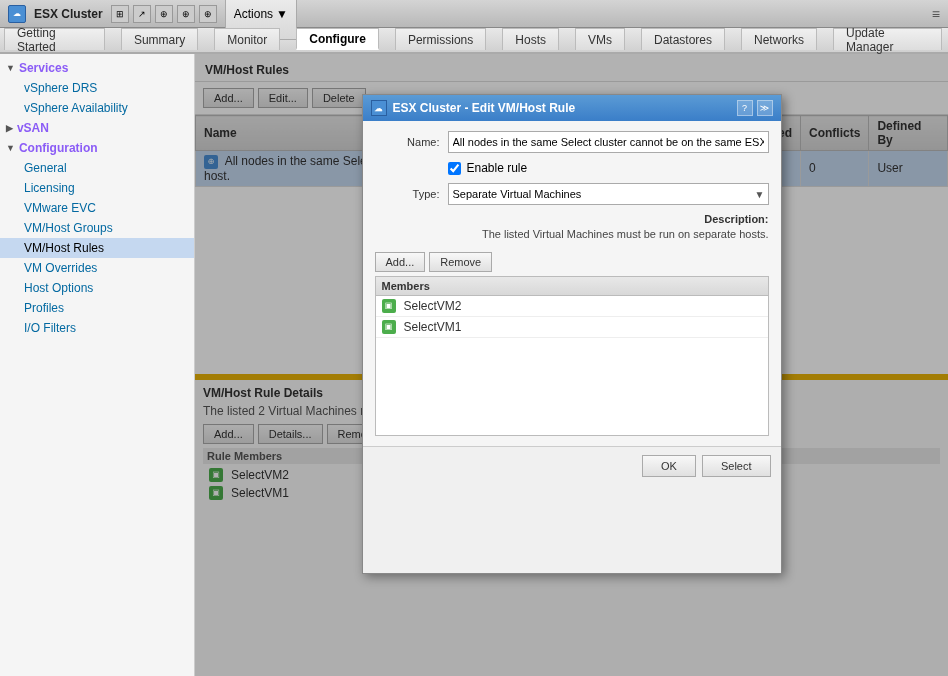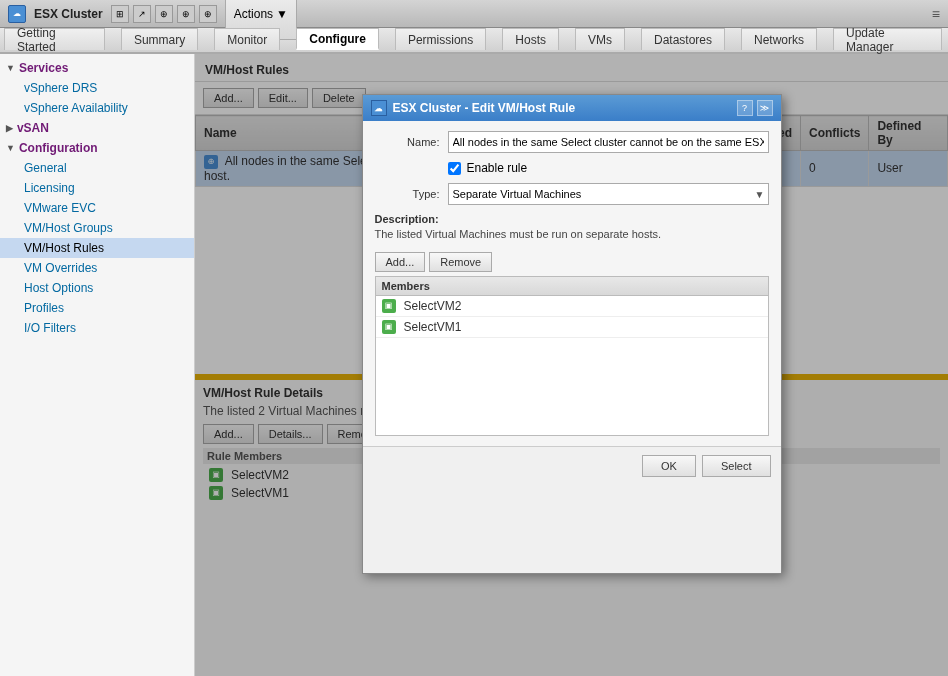--- a/index.html
+++ b/index.html
@@ -92,21 +92,21 @@
       cursor: pointer;
       color: #0369a1;
       display: flex; align-items: center; gap: 4px;
     }
     .sidebar-item.active {
       background: #c5d8f0;
       color: #000;
     }
     .sidebar-item.category {
       font-weight: bold;
-      color: #701a75;
+      color: #8b5cf6;
       padding-left: 6px;
     }
     .sidebar-item.sub {
       padding-left: 24px;
     }
     .collapse-arrow {
       font-size: 9px;
       color: #555;
     }
     .arrow-down::before { content: '▼'; }
@@ -304,20 +304,21 @@
       font-size: 11px;
       height: 22px;
       appearance: none;
     }
     .select-arrow {
       position: absolute; right: 4px; top: 50%; transform: translateY(-50%);
       font-size: 10px; color: #555; pointer-events: none;
     }
     .desc-row {
       margin-bottom: 12px;
+      text-align: right;
     }
     .desc-label {
       font-size: 11px;
       font-weight: bold;
       color: #333;
       margin-bottom: 3px;
     }
     .desc-text {
       font-size: 11px;
       color: #444;

